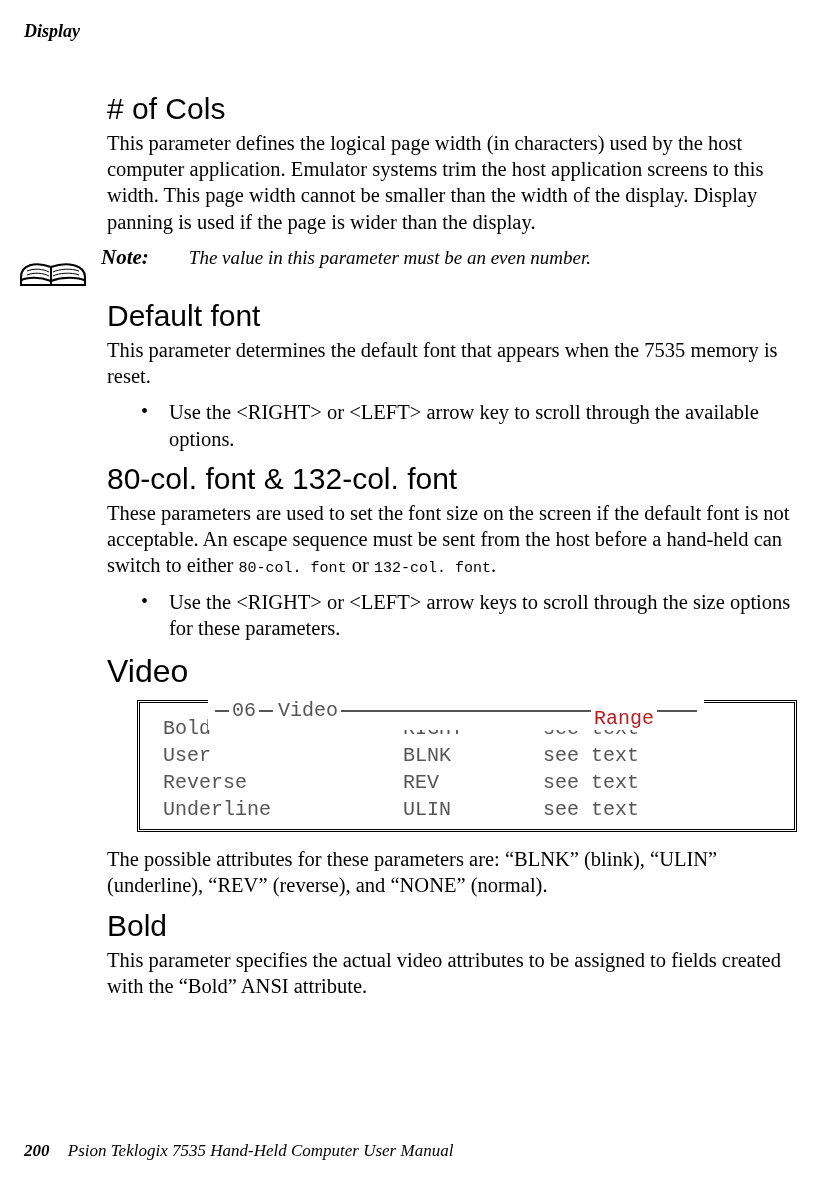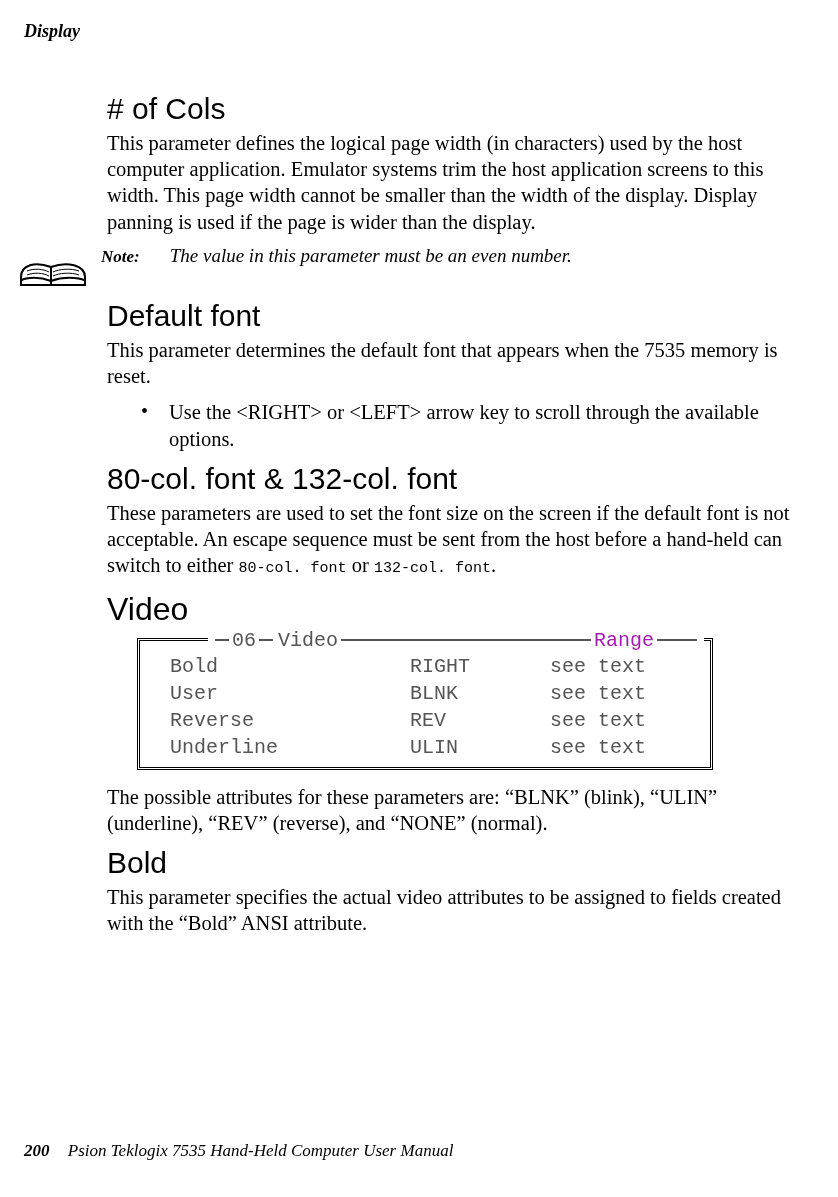--- a/index.html
+++ b/index.html
@@ -63,22 +63,22 @@
     margin-right: 8px;
   }
   .note-text-wrap {
     display: inline-block;
     vertical-align: top;
     width: 690px;
   }
   .note-label {
     font-weight: bold;
     font-style: italic;
-    font-size: 17px;
-    margin-right: 14px;
+    font-size: 21px;
+    margin-right: 24px;
   }
   .note-body {
     font-style: italic;
     font-size: 19px;
     margin-left: 12px;
   }
   ul.bul {
     margin: 6px 0 10px 0;
     padding-left: 62px;
     list-style: none;
@@ -94,23 +94,23 @@
     position: absolute;
     left: -28px;
     top: 0;
     font-size: 20px;
   }
   .mono { font-family: Liberation Mono, monospace; font-size: 15px; }
 
   .table-wrap {
     position: relative;
     border: 3px double #000;
-    width: 576px;
+    width: 660px;
     margin: 10px 0 14px 30px;
-    padding: 6px 0 4px 12px;
+    padding: 6px 0 4px 5px;
     box-sizing: border-box;
   }
   .table-legend {
     position: absolute;
     top: -12px;
     left: 68px;
     background: #fff;
     padding: 0 4px;
     font-family: "Courier New", Courier, monospace;
     font-size: 20px;
@@ -131,21 +131,21 @@
   }
   .legend-title { color: #555; margin-left: 2px; }
   .legend-long {
     display: inline-block;
     width: 250px;
     height: 0;
     border-top: 2px solid #555;
     margin: 0 3px;
     vertical-align: middle;
   }
-  .legend-range { color: #a21caf; margin-left: 0; }
+  .legend-range { color: #b91c1c; margin-left: 0; margin-top: 16px; }
   .table-inner {
     font-family: "Courier New", Courier, monospace;
     font-size: 20px;
     color: #555;
     padding: 6px 18px 2px 18px;
   }
   .trow {
     display: flex;
     line-height: 1.35;
   }
@@ -209,20 +209,23 @@
       <li>Use the &lt;RIGHT&gt; or &lt;LEFT&gt; arrow key to scroll through the available options.</li>
     </ul>
 
     <div class="h-sub">80-col. font &amp; 132-col. font</div>
     <div class="para">
       <span>These parameters are used to set the font size on the screen if the default font is not acceptable. An escape sequence must be sent from the host before a hand-held can switch to either </span>
       <span class="mono">80-col. font</span>
       <span> or </span>
       <span class="mono">132-col. font</span><span>.</span>
     </div>
+    <ul class="bul">
+      <li>Use the &lt;RIGHT&gt; or &lt;LEFT&gt; arrow keys to scroll through the size options for these parameters.</li>
+    </ul>
 
     <div class="h-video">Video</div>
 
     <div class="table-wrap">
       <div class="table-legend">
         <span class="legend-sep"></span>
         <span class="legend-num">06</span>
         <span class="legend-sep"></span>
         <span class="legend-title">Video</span>
         <span class="legend-long"></span>

